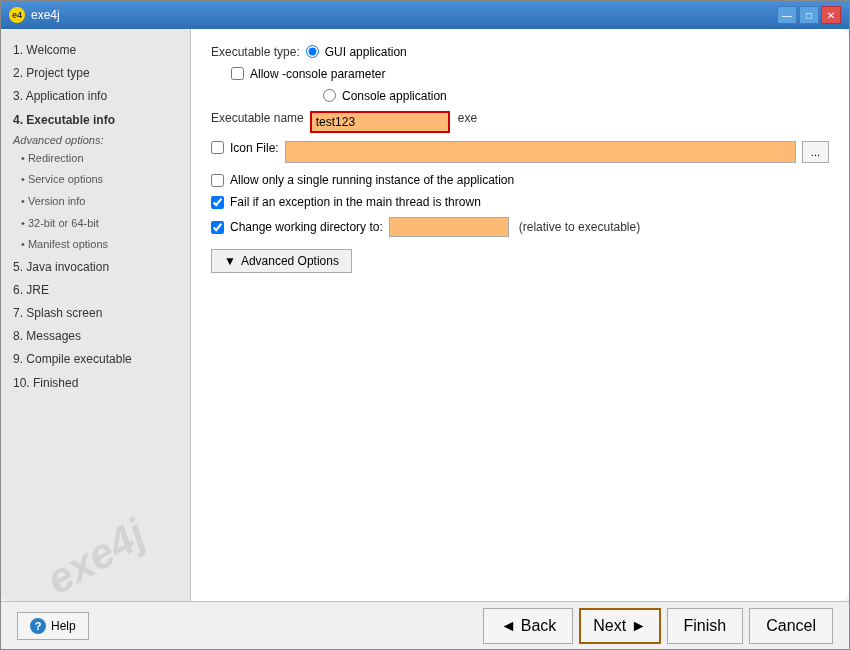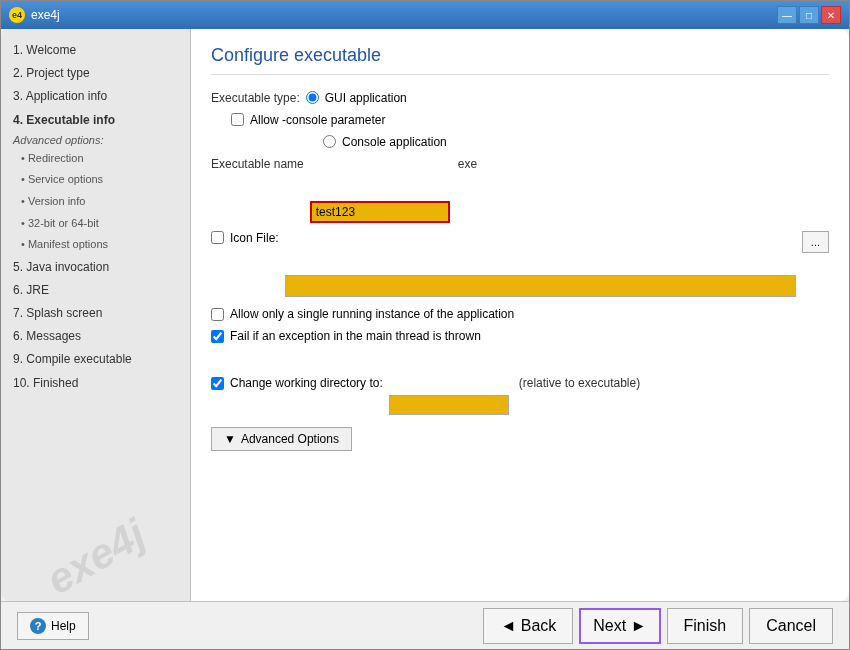--- a/index.html
+++ b/index.html
@@ -151,22 +151,21 @@
     }
     input[type="checkbox"] {
       margin: 0;
       cursor: pointer;
     }
     .text-input {
       border: 1px solid #aaa;
       padding: 8px 4px;
       font-size: 12px;
       height: 22px;
-      background: #eab308;
-      margin-top: 44px;
+      background: #fdba74;
     }
     .text-input.highlighted {
       border: 2px solid #cc0000;
     }
     .exe-name-input {
       width: 140px;
     }
     .browse-btn {
       padding: 2px 8px;
       border: 1px solid #aaa;
@@ -218,21 +217,21 @@
     .footer-btn {
       padding: 4px 16px;
       border: 1px solid #aaa;
       background: #f5f5f5;
       cursor: pointer;
       font-size: 16px;
       height: 36px;
       min-width: 70px;
     }
     .footer-btn.next {
-      border: 2px solid #8b5cf6;
+      border: 2px solid #a16207;
       padding: 3px 12px;
     }
     .help-btn {
       display: flex;
       align-items: center;
       gap: 5px;
       padding: 4px 12px;
       border: 1px solid #aaa;
       background: #f5f5f5;
       cursor: pointer;
@@ -319,33 +318,32 @@
       <div class="sidebar-item">
         <span>5.  Java invocation</span>
       </div>
       <div class="sidebar-item">
         <span>6.  JRE</span>
       </div>
       <div class="sidebar-item">
         <span>7.  Splash screen</span>
       </div>
       <div class="sidebar-item">
-        <span>6.  Messages</span>
+        <span>8.  Messages</span>
       </div>
       <div class="sidebar-item">
         <span>9.  Compile executable</span>
       </div>
       <div class="sidebar-item">
         <span>10. Finished</span>
       </div>
       <div class="sidebar-watermark">exe4j</div>
     </div>
 
     <div class="main-content">
-      <div class="page-title">Configure executable</div>
 
       <div class="row">
         <span class="label">Executable type:</span>
         <input type="radio" name="exec-type" id="gui-radio" checked="" style="">
         <label for="gui-radio">GUI application</label>
       </div>
 
       <div class="row row-indent">
         <input type="checkbox" id="allow-console" style="">
         <label for="allow-console">Allow -console parameter</label>

